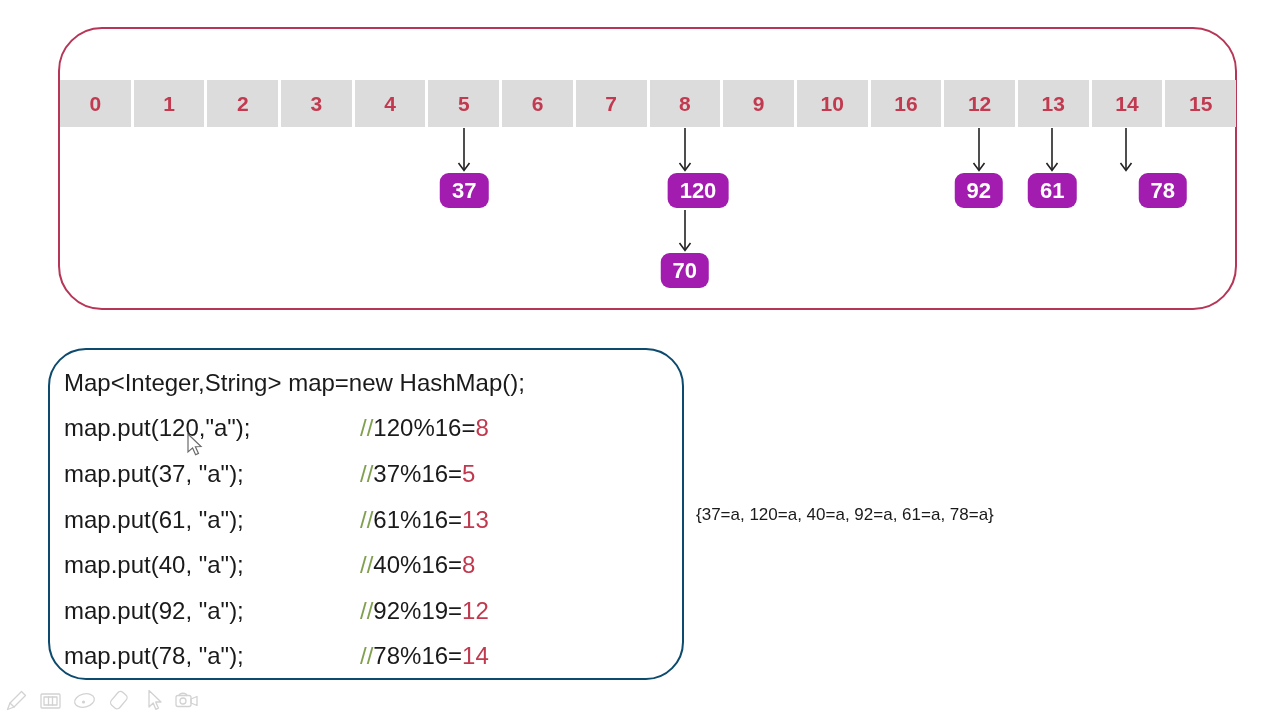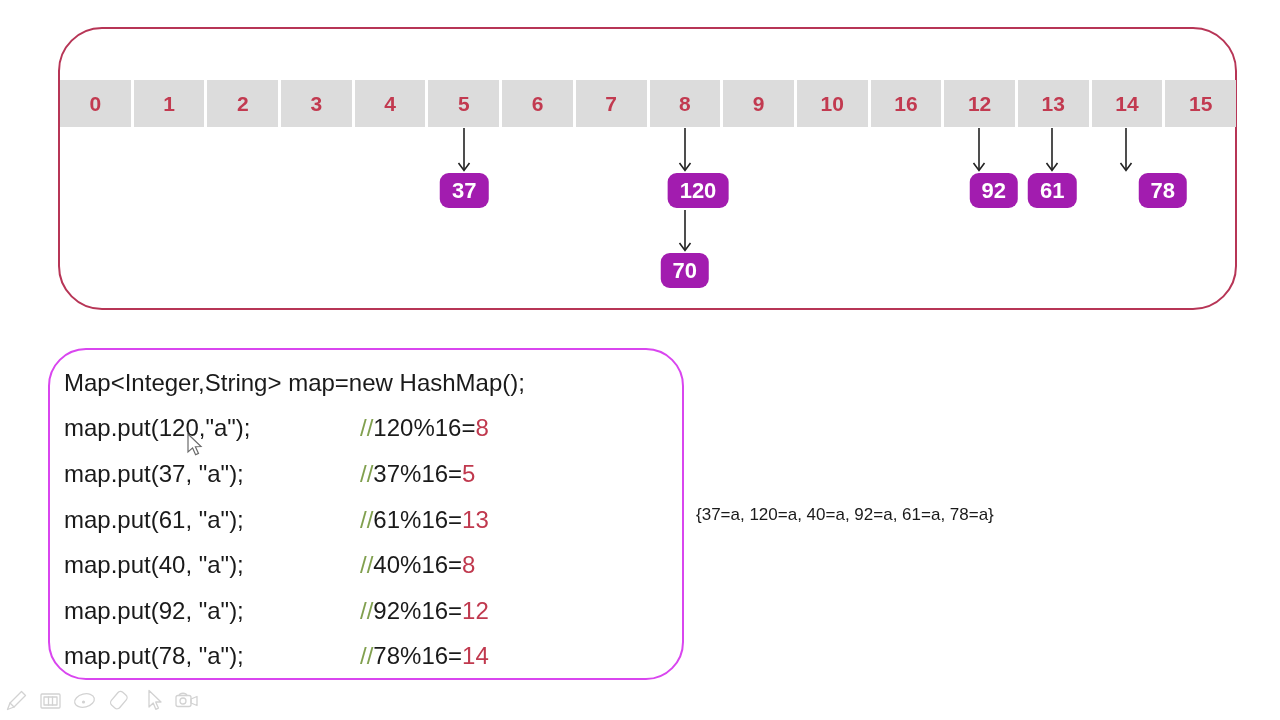--- a/index.html
+++ b/index.html
@@ -50,21 +50,21 @@
     text-align: center;
   }
   .arrow { position: absolute; }
   .arrow line, .arrow polyline { stroke: #222222; stroke-width: 1.6; fill: none; }
 
   
   .code-panel {
     position: absolute;
     left: 48px; top: 348px;
     width: 636px; height: 332px;
-    border: 2px solid #d946ef;
+    border: 2px solid #0c4a6e;
     border-radius: 38px;
     padding: 10px 0 0 14px;
   }
   .code-line {
     height: 45.6px;
     display: flex;
     align-items: center;
     font-size: 24px;
     color: #1a1a1a;
     white-space: pre;
@@ -131,41 +131,41 @@
     <div class="vbox" style="left: 698px; top: 173px;">120</div>
     <svg class="arrow" width="18" height="42" viewBox="0 0 18 42" style="left: 675.75px; top: 210px;">
       <line x1="9" y1="0" x2="9" y2="39"></line>
       <polyline points="3.5,33 9,40.5 14.5,33"></polyline>
     </svg>
     <div class="vbox" style="left: 684.75px; top: 253px;">70</div>
     <svg class="arrow" width="18" height="44" viewBox="0 0 18 44" style="left: 969.75px; top: 128px;">
       <line x1="9" y1="0" x2="9" y2="41"></line>
       <polyline points="3.5,35 9,42.5 14.5,35"></polyline>
     </svg>
-    <div class="vbox" style="left: 978.75px; top: 173px; margin-left: 15px;">92</div>
+    <div class="vbox" style="left: 978.75px; top: 173px;">92</div>
     <svg class="arrow" width="18" height="44" viewBox="0 0 18 44" style="left: 1043.25px; top: 128px;">
       <line x1="9" y1="0" x2="9" y2="41"></line>
       <polyline points="3.5,35 9,42.5 14.5,35"></polyline>
     </svg>
     <div class="vbox" style="left: 1052.25px; top: 173px; padding-left: 12px;">61</div>
     <svg class="arrow" width="18" height="44" viewBox="0 0 18 44" style="left: 1116.75px; top: 128px;">
       <line x1="9" y1="0" x2="9" y2="41"></line>
       <polyline points="3.5,35 9,42.5 14.5,35"></polyline>
     </svg>
     <div class="vbox" style="left: 1125.75px; top: 173px; margin-left: 37px;">78</div>
   </div>
 
 <div class="code-panel">
   <div id="code-lines">
       <div class="code-line"><span class="code-text">Map&lt;Integer,String&gt; map=new HashMap();</span></div>
       <div class="code-line"><span class="code-text">map.put(120,"a");</span><span><span class="comment-slashes">//</span><span class="comment-expr">120%16=</span><span class="comment-result">8</span></span></div>
       <div class="code-line"><span class="code-text">map.put(37, "a");</span><span><span class="comment-slashes">//</span><span class="comment-expr">37%16=</span><span class="comment-result">5</span></span></div>
       <div class="code-line"><span class="code-text">map.put(61, "a");</span><span><span class="comment-slashes">//</span><span class="comment-expr">61%16=</span><span class="comment-result">13</span></span></div>
       <div class="code-line"><span class="code-text">map.put(40, "a");</span><span><span class="comment-slashes">//</span><span class="comment-expr">40%16=</span><span class="comment-result">8</span></span></div>
-      <div class="code-line"><span class="code-text">map.put(92, "a");</span><span><span class="comment-slashes">//</span><span class="comment-expr">92%16=</span><span class="comment-result">12</span></span></div>
+      <div class="code-line"><span class="code-text">map.put(92, "a");</span><span><span class="comment-slashes">//</span><span class="comment-expr">92%19=</span><span class="comment-result">12</span></span></div>
       <div class="code-line"><span class="code-text">map.put(78, "a");</span><span><span class="comment-slashes">//</span><span class="comment-expr">78%16=</span><span class="comment-result">14</span></span></div>
     </div>
 </div>
 
 <div class="result-text">{37=a, 120=a, 40=a, 92=a, 61=a, 78=a}</div>
 
 <div class="toolbar">
   <div class="tool">
     <svg viewBox="0 0 27 27">
         <path d="M4.5 22.5 L7 16 L18.5 4.5 L22.5 8.5 L11 20 L4.5 22.5 Z"></path>

